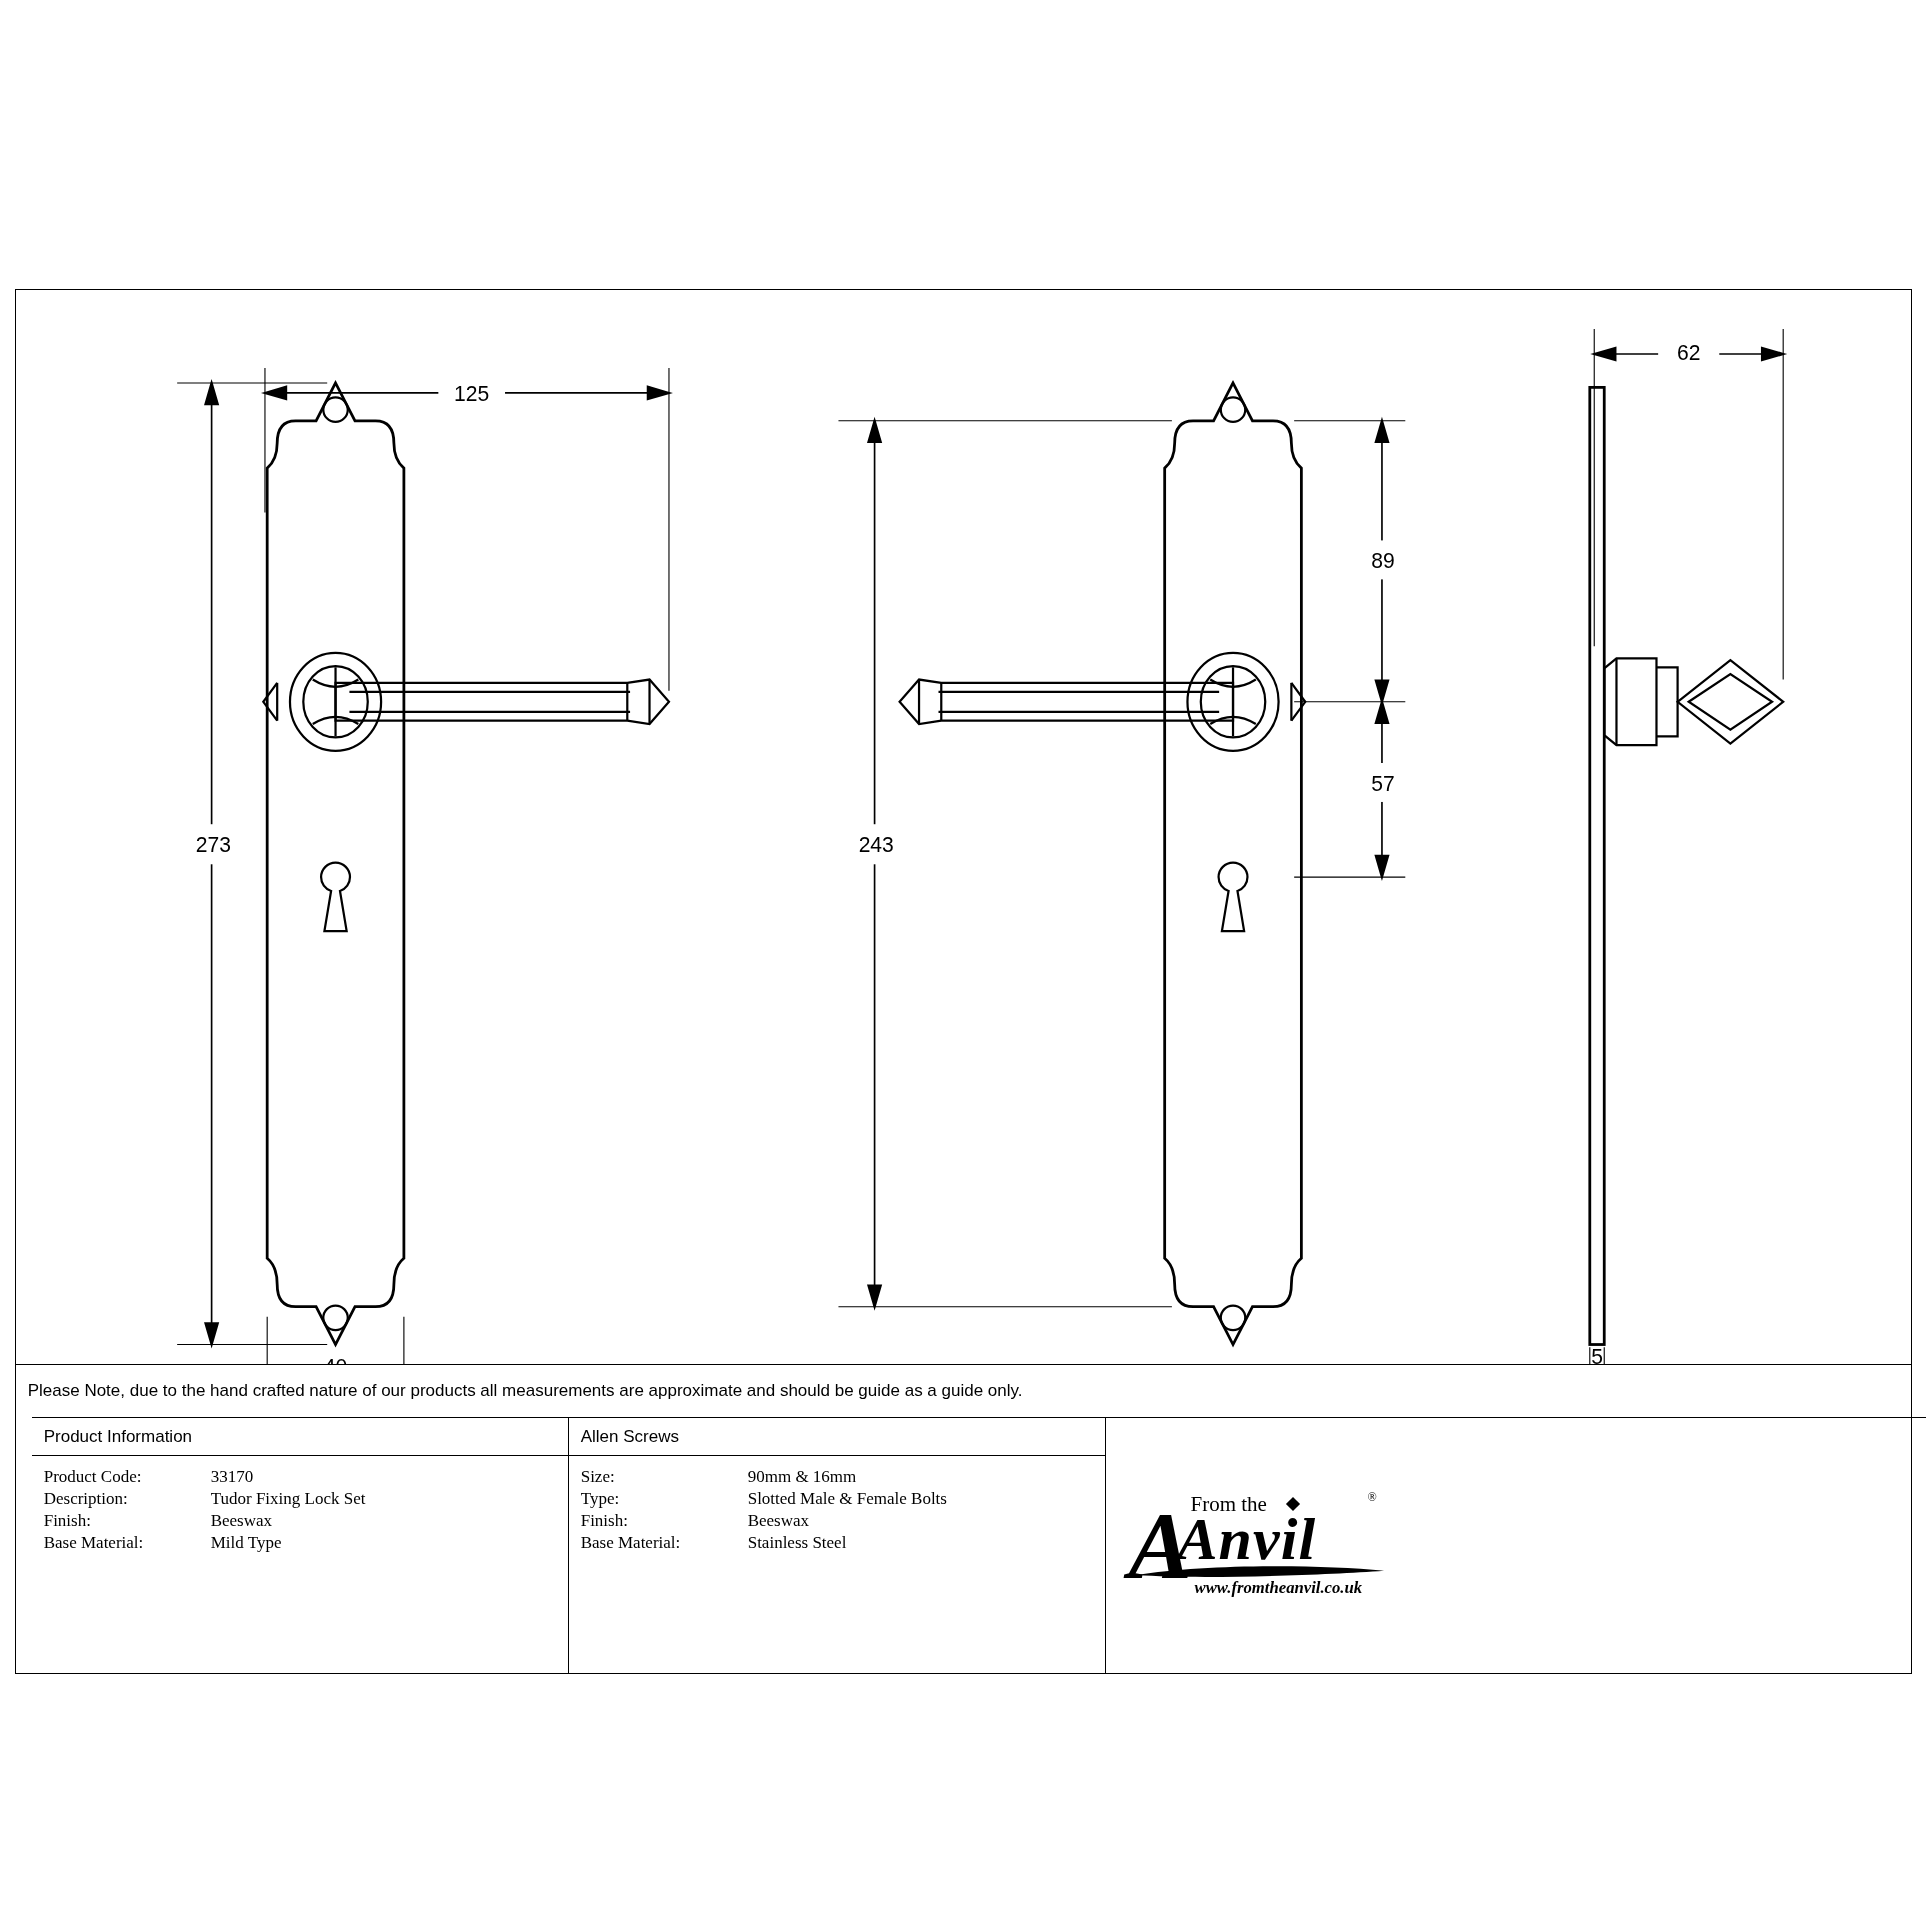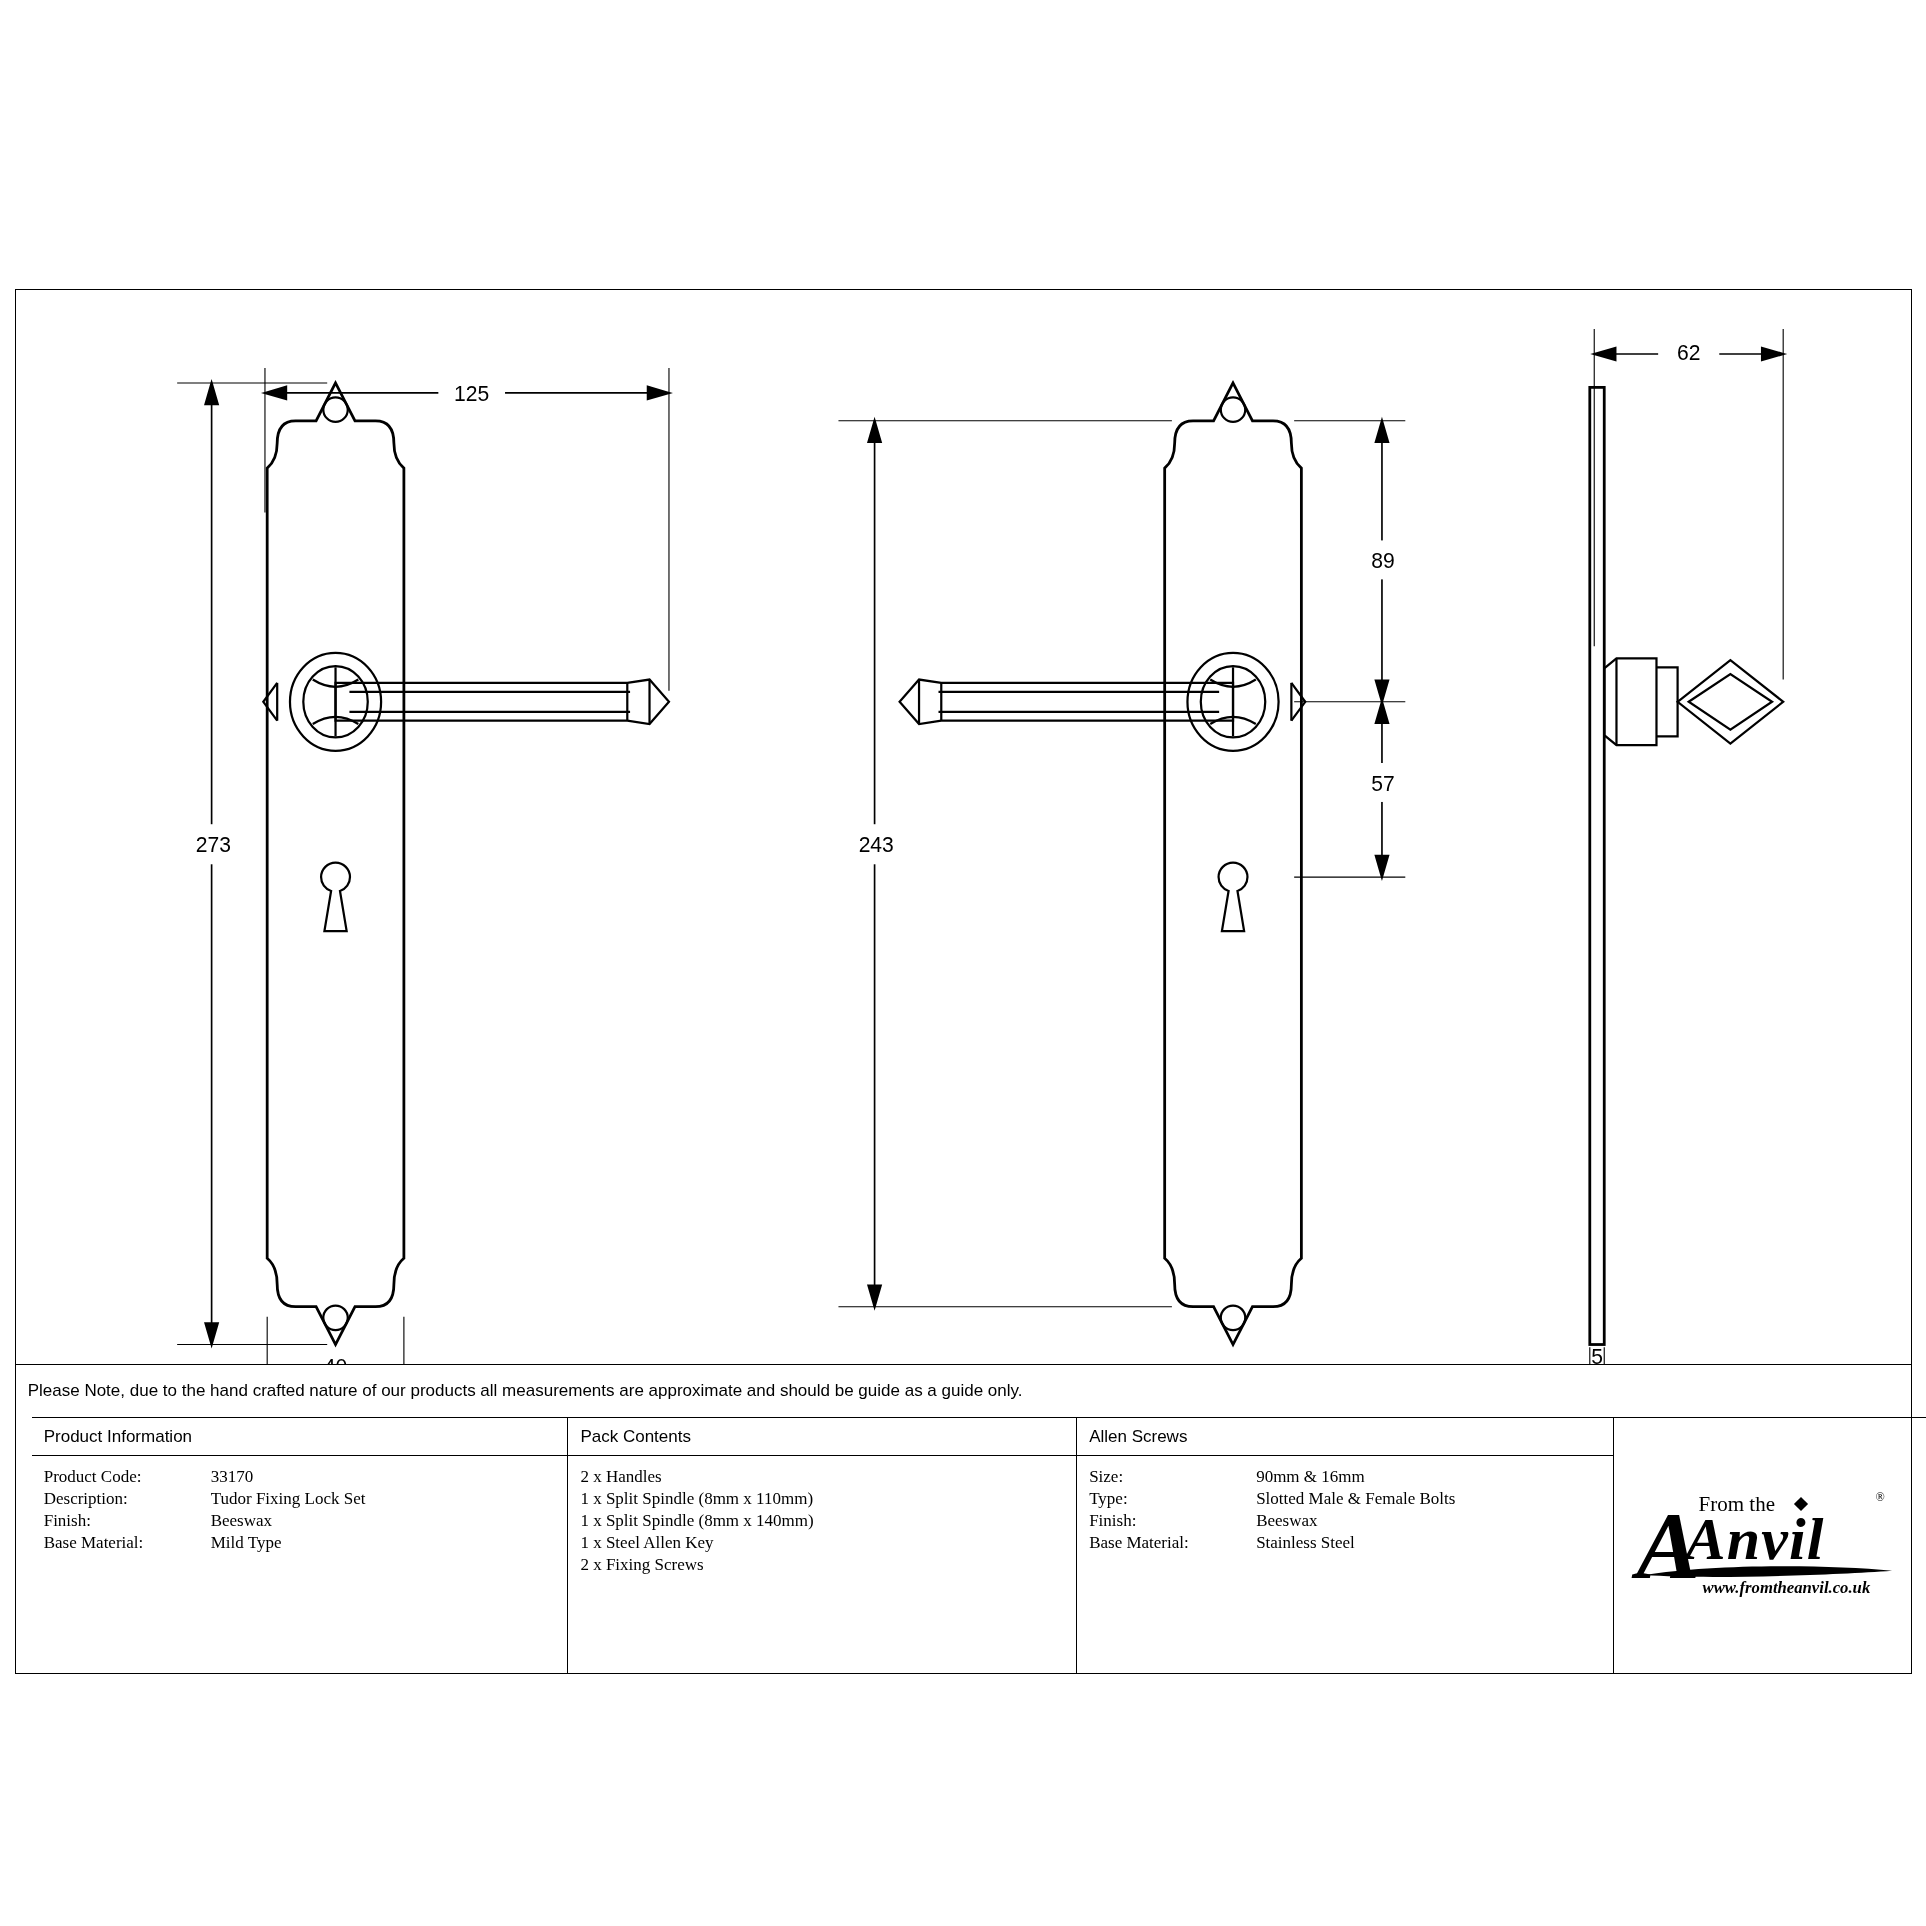--- a/index.html
+++ b/index.html
@@ -243,30 +243,20 @@
           <div class="k">Finish:</div>
           <div class="v">Beeswax</div>
         </div>
         <div class="kv">
           <div class="k">Base Material:</div>
           <div class="v">Mild Type</div>
         </div>
       </div>
     </div>
 
-    <div class="col c2">
-      <div class="colHead">Pack Contents</div>
-      <div class="colBody">
-        <div class="plainline">2 x Handles</div>
-        <div class="plainline">1 x Split Spindle (8mm x 110mm)</div>
-        <div class="plainline">1 x Split Spindle (8mm x 140mm)</div>
-        <div class="plainline">1 x Steel Allen Key</div>
-        <div class="plainline">2 x Fixing Screws</div>
-      </div>
-    </div>
 
     <div class="col c3">
       <div class="colHead">Allen Screws</div>
       <div class="colBody">
         <div class="kv">
           <div class="k">Size:</div>
           <div class="v">90mm &amp; 16mm</div>
         </div>
         <div class="kv">
           <div class="k">Type:</div>

